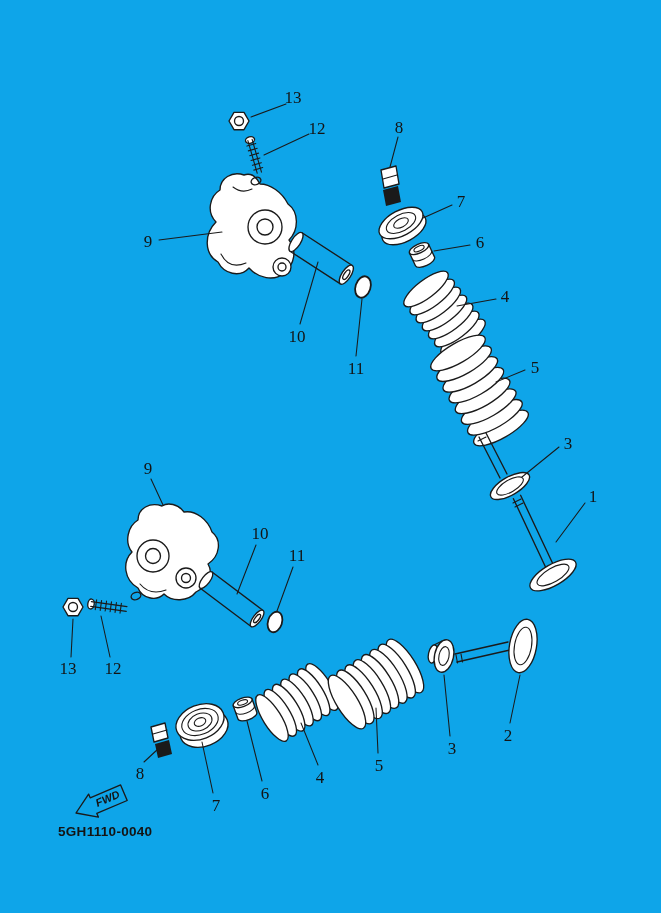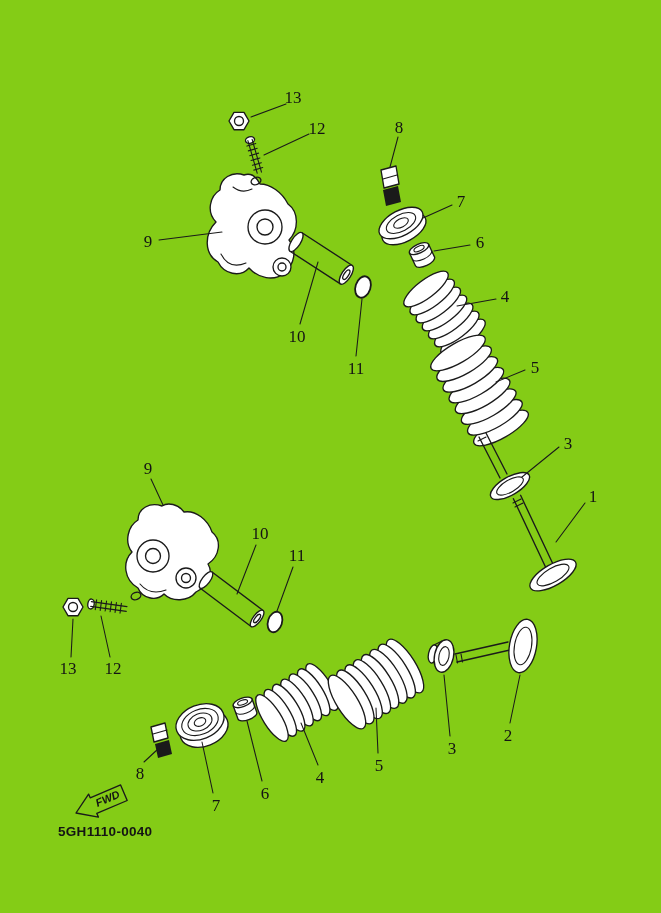--- a/index.html
+++ b/index.html
@@ -1,16 +1,16 @@
 <!DOCTYPE html>
 <html><head>
 <meta charset="utf-8">
 <style>
   html,body{margin:0;padding:0;background:#fff;}
-  .page{width:661px;height:913px;background:#84cc16;position:relative;overflow:hidden;}
+  .page{width:661px;height:913px;background:#0ea5e9;position:relative;overflow:hidden;}
   svg{display:block;stroke:#1a1a1a;fill:none;stroke-width:1.35;stroke-linecap:round;stroke-linejoin:round;}
   .fw{fill:#ffffff;}
   .dk{fill:#1a1a1a;stroke:none;}
   .leader{stroke:#1a1a1a;stroke-width:1.05;}
   .thin{stroke-width:1.1;}
   .thick{stroke-width:1.8;}
   text{stroke:none;}
   .callout{font:17px "Liberation Serif", serif;fill:#141414;}
   .code{font:700 13.5px "Liberation Sans", sans-serif;fill:#141414;letter-spacing:.3px;}
   .fwdt{font:italic 700 11px "Liberation Sans", sans-serif;fill:#141414;}

